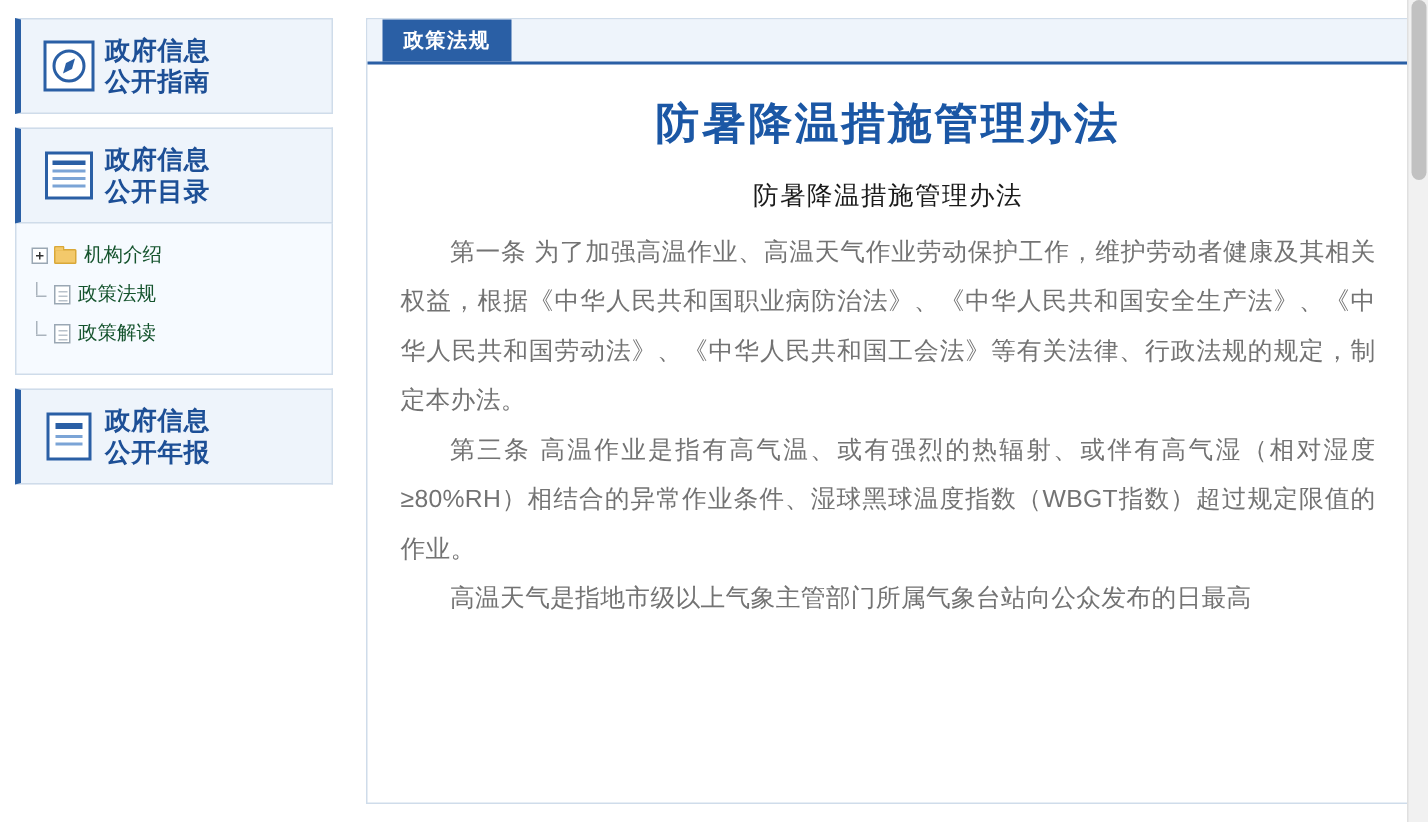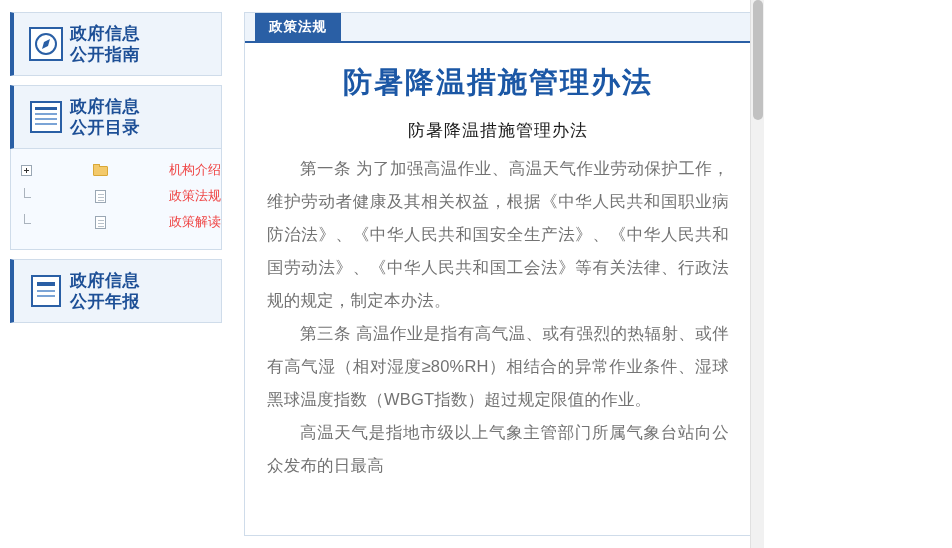--- a/index.html
+++ b/index.html
@@ -5,21 +5,21 @@
   * { box-sizing: border-box; }
   html, body {
     margin: 0; padding: 0;
     width: 952px; height: 548px;
     background: #ffffff;
     font-family: "Liberation Sans", sans-serif;
     overflow: hidden;
   }
   .page {
     position: relative;
-    width: 764px; height: 548px;
+    width: 952px; height: 548px;
     display: flex;
     background: #ffffff;
   }
 
   
   .sidebar {
     width: 232px;
     flex: 0 0 232px;
     padding: 12px 10px 0 10px;
     background: #ffffff;
@@ -68,22 +68,21 @@
     margin-top: -9px;
     margin-bottom: 9px;
     height: 101px;
   }
   .tree-row {
     display: flex;
     align-items: center;
     height: 26px;
     padding-left: 10px;
     font-size: 13px;
-    color: #ef4444;
-    justify-content: space-between;
+    color: #14532d;
   }
   .tree-toggle {
     width: 11px; height: 11px;
     border: 1px solid #9aa7b4;
     background: #ffffff;
     position: relative;
     margin-right: 4px;
     flex: 0 0 11px;
   }
   .tree-toggle::before {

